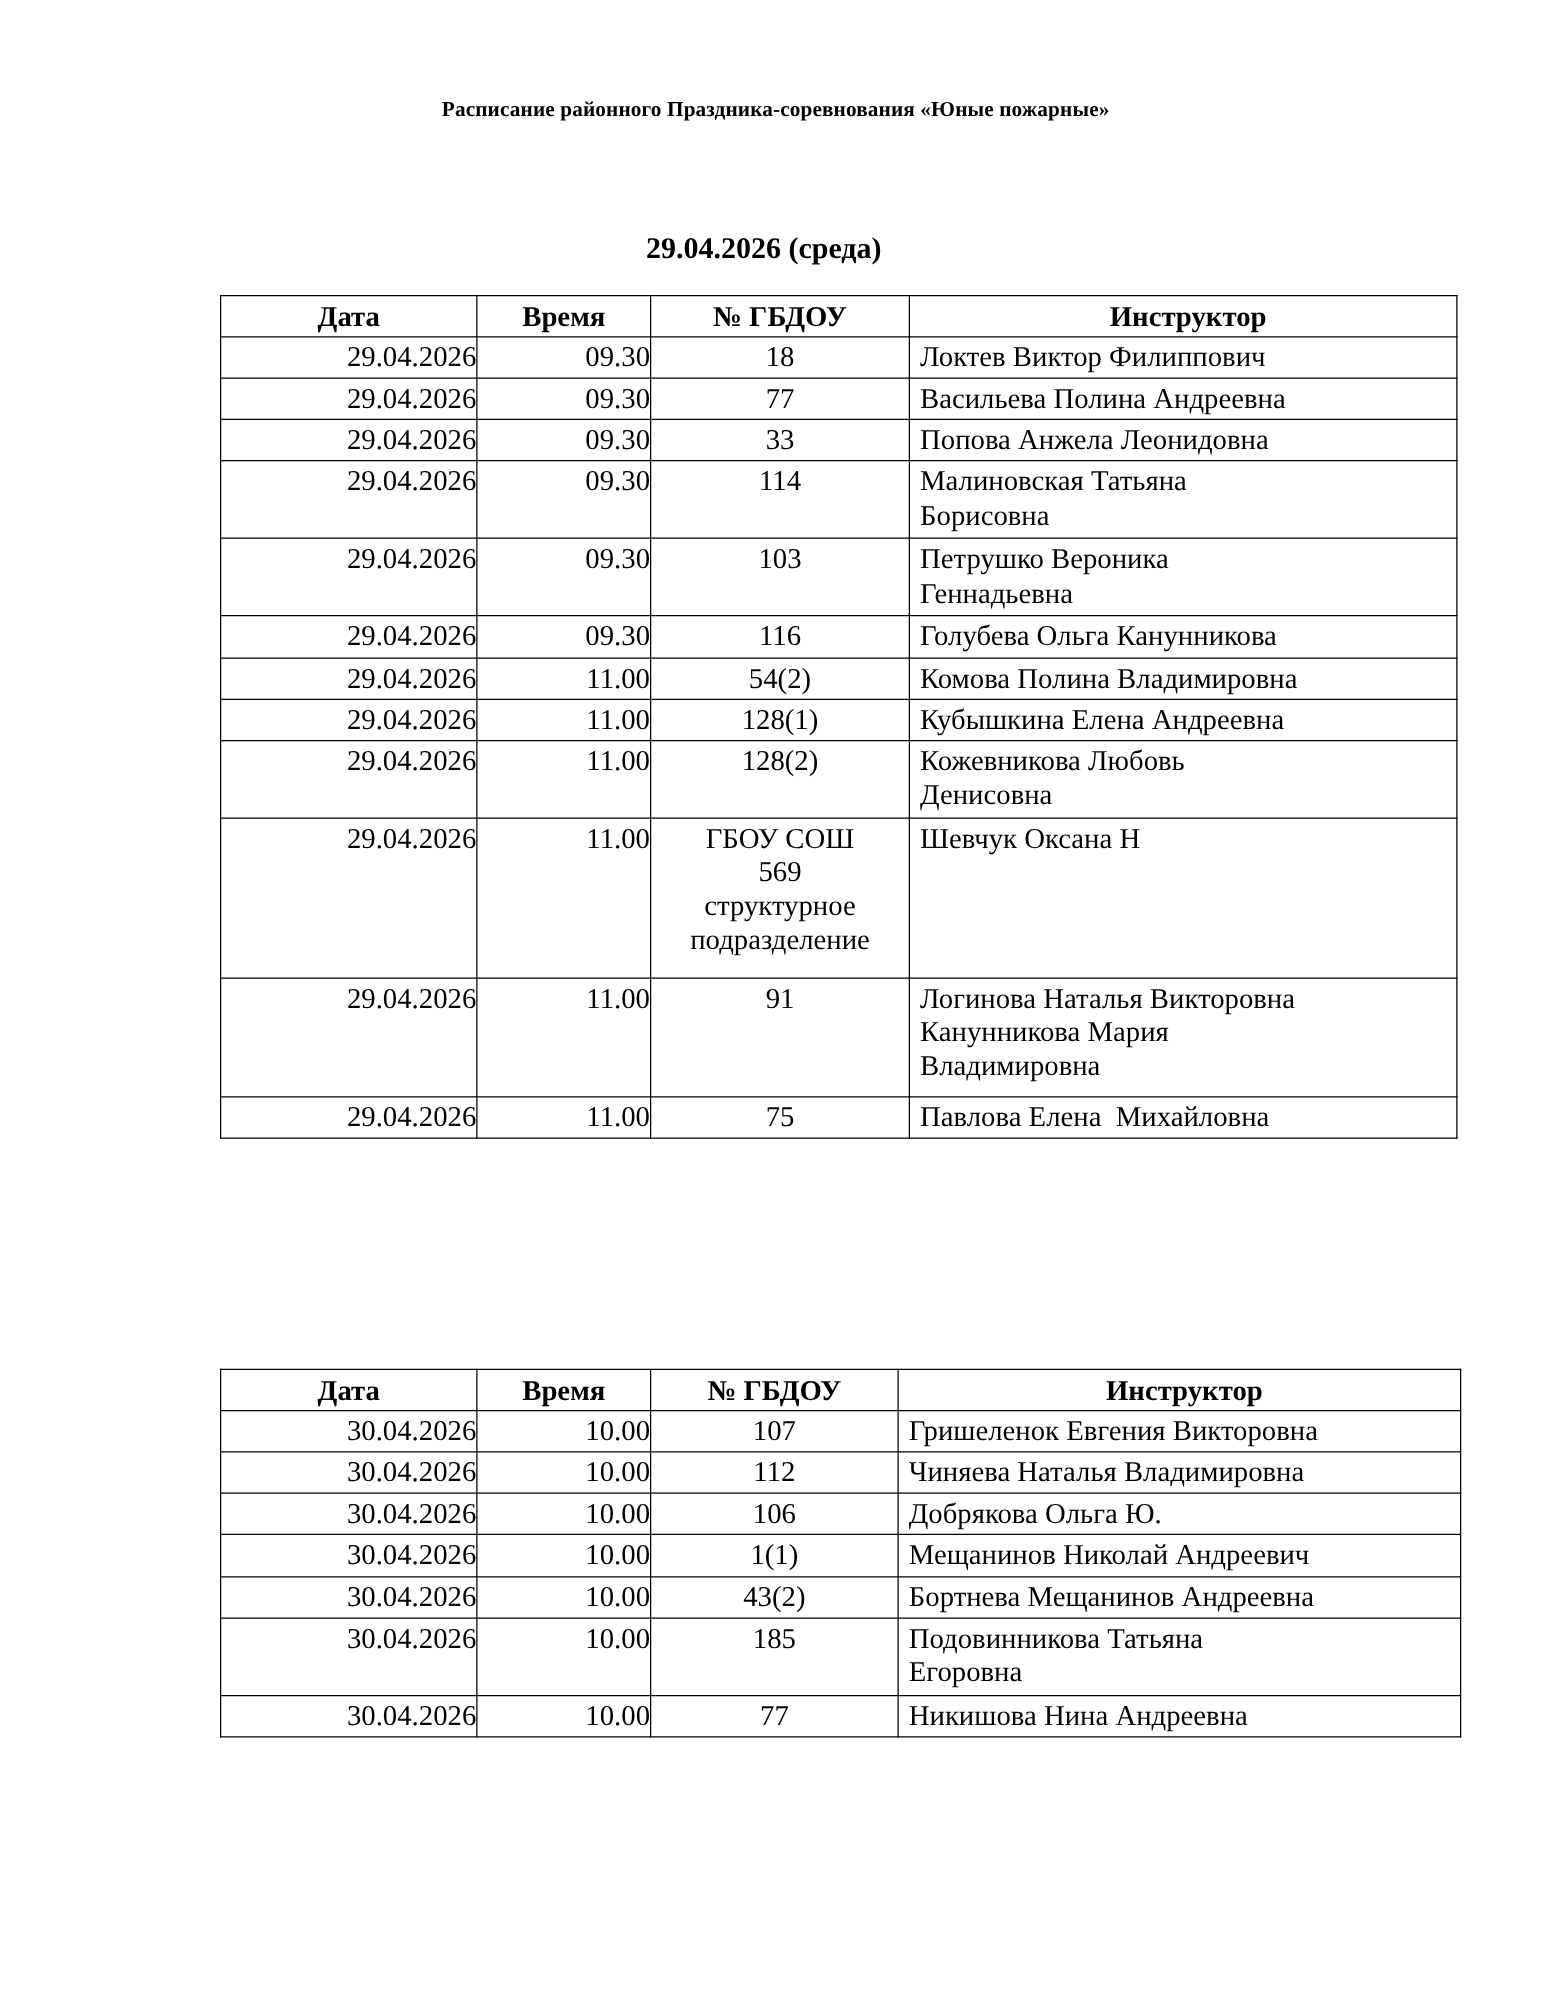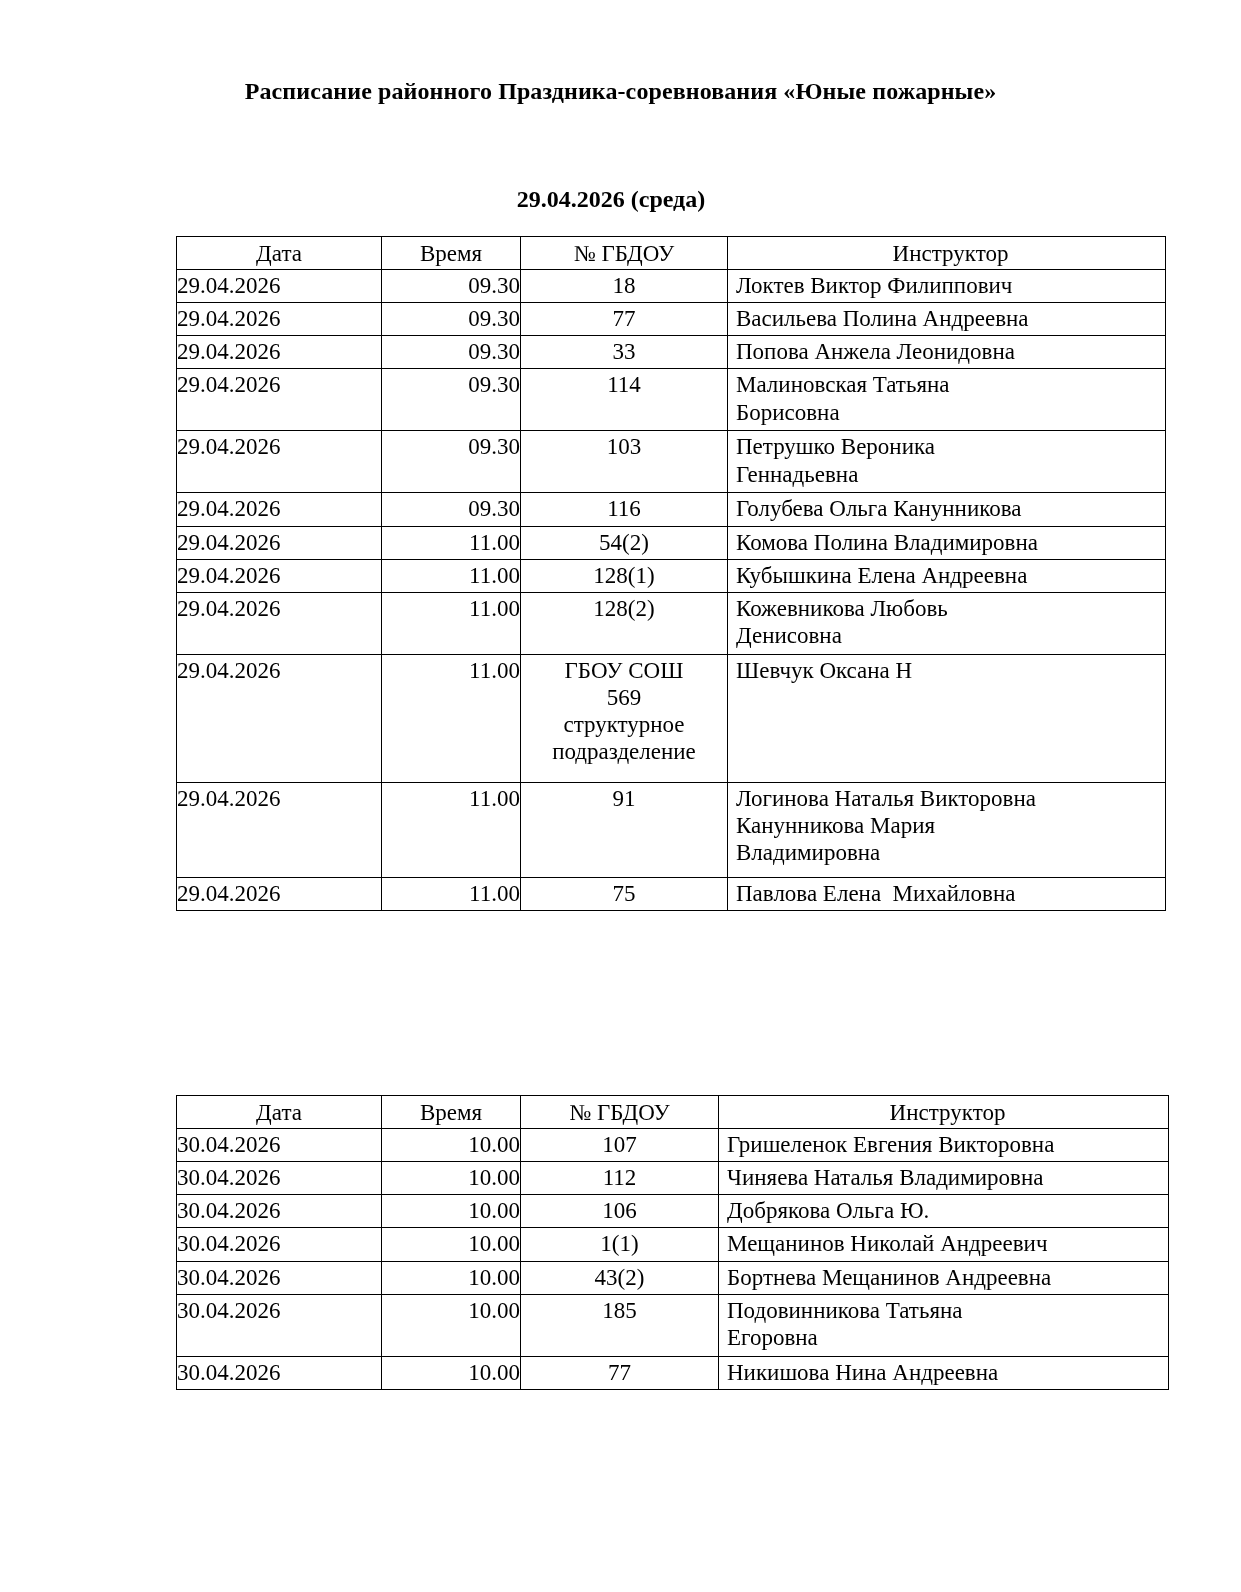--- a/index.html
+++ b/index.html
@@ -24,21 +24,21 @@
     box-sizing: border-box;
   }
 
   
   .doc-title {
     position: absolute;
     top: 78px;
     left: 0;
     width: 1241px;
     text-align: center;
-    font-size: 24px;
+    font-size: 17px;
     font-weight: bold;
     letter-spacing: 0.1px;
     line-height: 1.15;
   }
 
   .day-heading {
     position: absolute;
     left: 0;
     width: 1222px;
     text-align: center;
@@ -69,28 +69,28 @@
   }
 
   .sched-table td, .sched-table th {
     border: 1px solid #000000;
     padding: 2px 0 3px 0;
     vertical-align: top;
     font-weight: normal;
   }
 
   .sched-table thead th {
-    font-weight: normal;
+    font-weight: bold;
     text-align: center;
     height: 30px;
     vertical-align: middle;
     padding-bottom: 0;
   }
 
-  .c-date   { text-align: left; }
+  .c-date   { text-align: right; }
   .c-time   { text-align: right; }
   .c-gbdou  { text-align: center; }
   .c-instr  { text-align: left; padding-left: 8px !important; }
 
   
   .sched-table-1 col.w-date  { width: 205px; }
   .sched-table-1 col.w-time  { width: 139px; }
   .sched-table-1 col.w-gbdou { width: 207px; }
   .sched-table-1 col.w-instr { width: 438px; }
 

